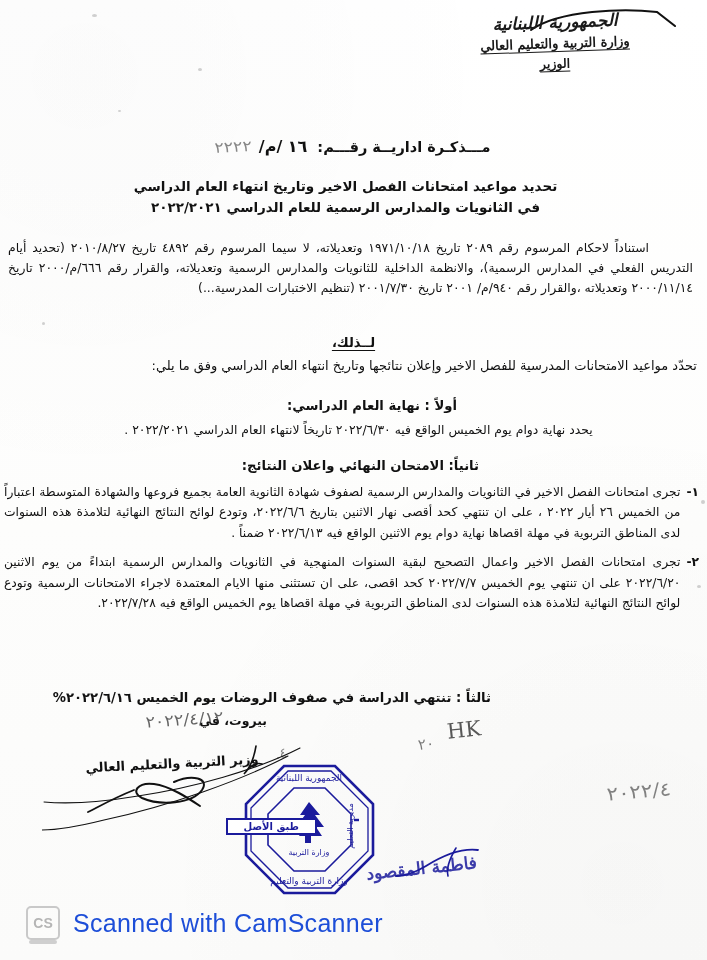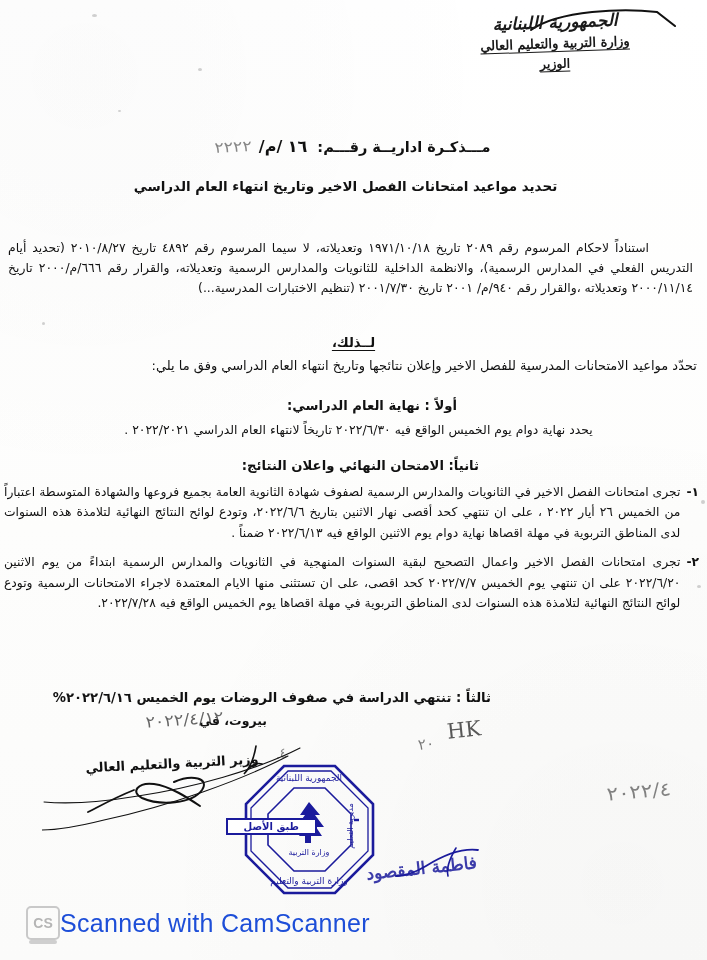--- a/index.html
+++ b/index.html
@@ -342,20 +342,21 @@
   
   .watermark {
     position: absolute;
     bottom: 20px;
     left: 0;
     right: 0;
     display: flex;
     flex-direction: row;
     align-items: center;
     justify-content: flex-start;
+    gap: 13px;
     padding-right: 26px;
     padding-left: 26px;
     direction: ltr;
   }
   .cs-badge {
     width: 30px;
     height: 30px;
     border: 2.4px solid #c9c9c9;
     border-radius: 5px;
     color: #b5b5b5;
@@ -407,20 +408,21 @@
   </div>
 
   <div class="memo-row">
     <span class="memo-label">مـــذكـرة اداريــة رقـــم:</span>
     <span class="memo-number">١٦ /م/</span>
     <span class="memo-hand">٢٢٢٢</span>
   </div>
 
   <div class="subject">
     <div>تحديد مواعيد امتحانات الفصل الاخير وتاريخ انتهاء العام الدراسي</div>
+    <div>في الثانويات والمدارس الرسمية للعام الدراسي ٢٠٢٢/٢٠٢١</div>
   </div>
 
   <div class="basis">استناداً لاحكام المرسوم رقم ٢٠٨٩ تاريخ ١٩٧١/١٠/١٨ وتعديلاته، لا سيما المرسوم رقم ٤٨٩٢ تاريخ ٢٠١٠/٨/٢٧ (تحديد أيام التدريس الفعلي في المدارس الرسمية)، والانظمة الداخلية للثانويات والمدارس الرسمية وتعديلاته، والقرار رقم ٦٦٦/م/٢٠٠٠ تاريخ ٢٠٠٠/١١/١٤ وتعديلاته ،والقرار رقم ٩٤٠/م/ ٢٠٠١ تاريخ ٢٠٠١/٧/٣٠ (تنظيم الاختبارات المدرسية...)</div>
 
   <div class="therefore">لــذلك،</div>
   <div class="operative">تحدّد مواعيد الامتحانات المدرسية للفصل الاخير وإعلان نتائجها وتاريخ انتهاء العام الدراسي وفق ما يلي:</div>
 
   <div class="sec-head sec-first">أولاً :  نهاية العام الدراسي:</div>
   <div class="first-body">يحدد نهاية دوام يوم الخميس الواقع فيه ٢٠٢٢/٦/٣٠ تاريخاً لانتهاء العام الدراسي ٢٠٢٢/٢٠٢١ .</div>
 

